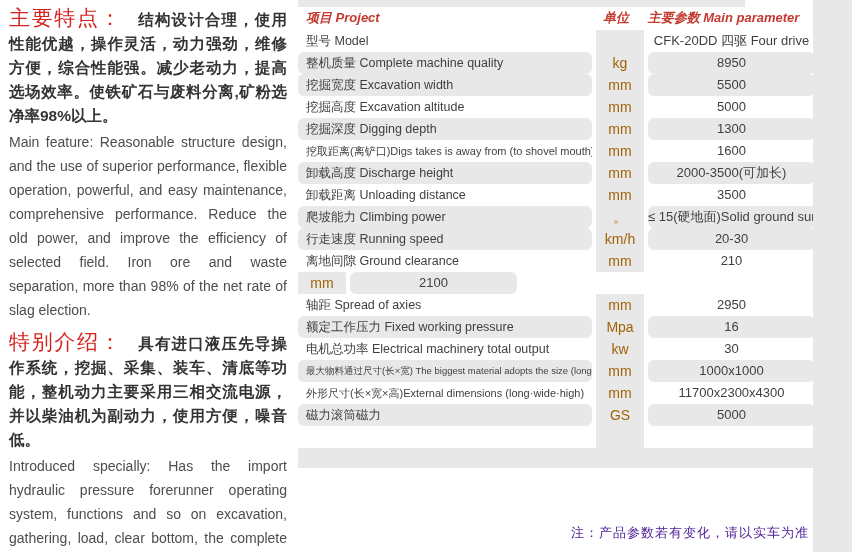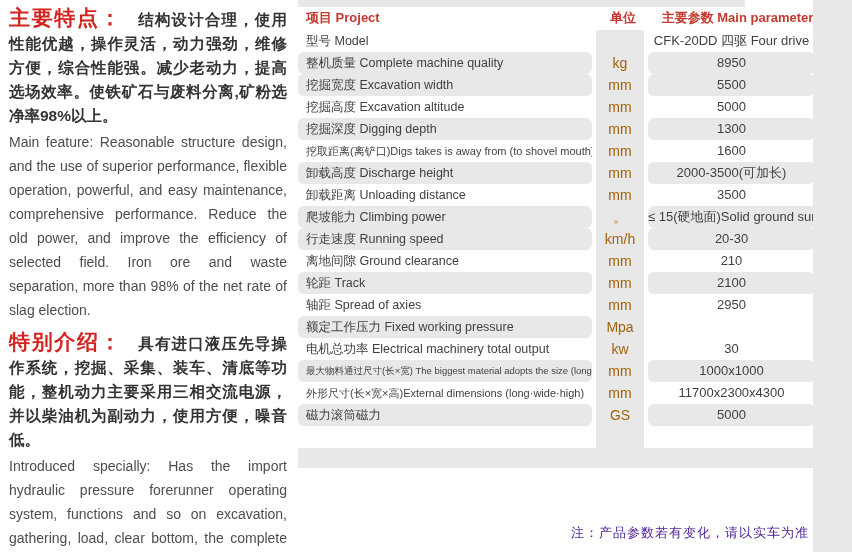--- a/index.html
+++ b/index.html
@@ -5,30 +5,30 @@
   html,body { margin:0; padding:0; background:#ffffff; }
   .page {
     position:relative; width:852px; height:552px; background:#ffffff;
     font-family:"Liberation Sans","DejaVu Sans",sans-serif; overflow:hidden;
     --red:#d42420; --red2:#c43a30; --gray:#e8e8e8; --dark:#3f3f3f;
   }
 
   
   .left-panel { position:absolute; left:0; top:0; width:292px; padding:6px 5px 0 9px; box-sizing:border-box; }
   .sec-zh { font-size:15.5px; font-weight:600; color:#333; line-height:24px; text-align:justify; margin:0 0 1px 0; }
-  .sec-h  { font-size:21px; font-weight:bold; color:var(--red); letter-spacing:0.5px; padding-right:16px; }
+  .sec-h  { font-size:21px; font-weight:normal; color:var(--red); letter-spacing:0.5px; padding-right:16px; }
   .sec-en { font-size:14px; color:#4d4d4d; line-height:24px; text-align:justify; margin:2px 0 8px 0; }
 
   
   .right-panel { position:absolute; left:298px; top:0; width:517px; height:552px; }
   .top-strip { position:absolute; left:0; top:0; width:447px; height:7px; background:var(--gray); }
   .right-strip { position:absolute; left:813px; top:0; width:39px; height:552px; background:var(--gray); }
 
   .spec-table { position:absolute; left:0; top:7px; width:517px; }
-  .thead { display:flex; gap:7px; height:23px; }
+  .thead { display:flex; gap:0; height:23px;font-style:italic; }
   .thead .cell { color:var(--red2); font-size:13px; font-weight:600; background:#fff; }
   .row { display:flex; gap:4px; height:22px; }
   .cell { line-height:22px; box-sizing:border-box; }
   .c-project { flex:0 0 294px; padding-left:8px; font-size:12.5px; color:var(--dark); white-space:nowrap; overflow:hidden; }
   .c-unit    { flex:0 0 48px; text-align:center; font-size:14px; color:#a16207; background:var(--gray); }
   .thead .c-unit { background:#fff; }
   .c-param   { flex:0 0 167px; text-align:center; font-size:13px; color:var(--dark); white-space:nowrap; }
   .row.gray .c-project, .row.gray .c-param { background:var(--gray);border-radius:6px; }
   .row.white .c-project, .row.white .c-param { background:#fff; }
   .c-project.s  { font-size:11px; }
@@ -126,34 +126,34 @@
     <div class="cell c-param">20-30</div>
   </div>
 
   <div class="row white">
     <div class="cell c-project">离地间隙 Ground clearance</div>
     <div class="cell c-unit">mm</div>
     <div class="cell c-param">210</div>
   </div>
 
   <div class="row gray">
-    <div class="cell c-project">轮距 Track</div>
     <div class="cell c-unit">mm</div>
     <div class="cell c-param">2100</div>
   </div>
 
   <div class="row white">
     <div class="cell c-project">轴距 Spread of axies</div>
     <div class="cell c-unit">mm</div>
     <div class="cell c-param">2950</div>
   </div>
 
   <div class="row gray">
     <div class="cell c-project">额定工作压力 Fixed working pressure</div>
     <div class="cell c-unit">Mpa</div>
+    <div class="cell c-param">16</div>
   </div>
 
   <div class="row white">
     <div class="cell c-project">电机总功率 Electrical machinery total output</div>
     <div class="cell c-unit">kw</div>
     <div class="cell c-param">30</div>
   </div>
 
   <div class="row gray">
     <div class="cell c-project xs">最大物料通过尺寸(长×宽) The biggest material adopts the size (long×wide)</div>

